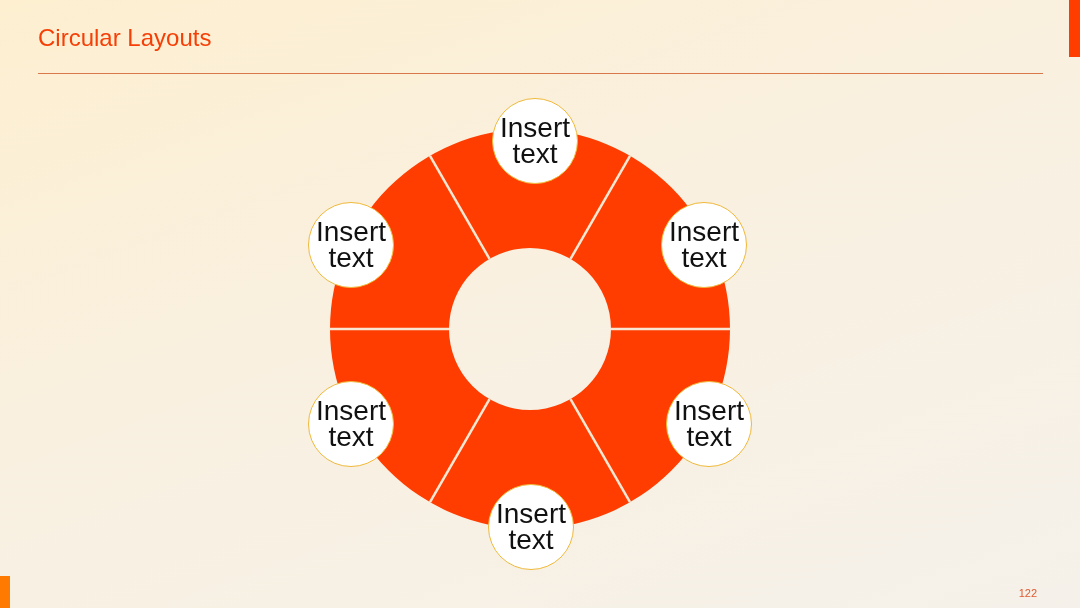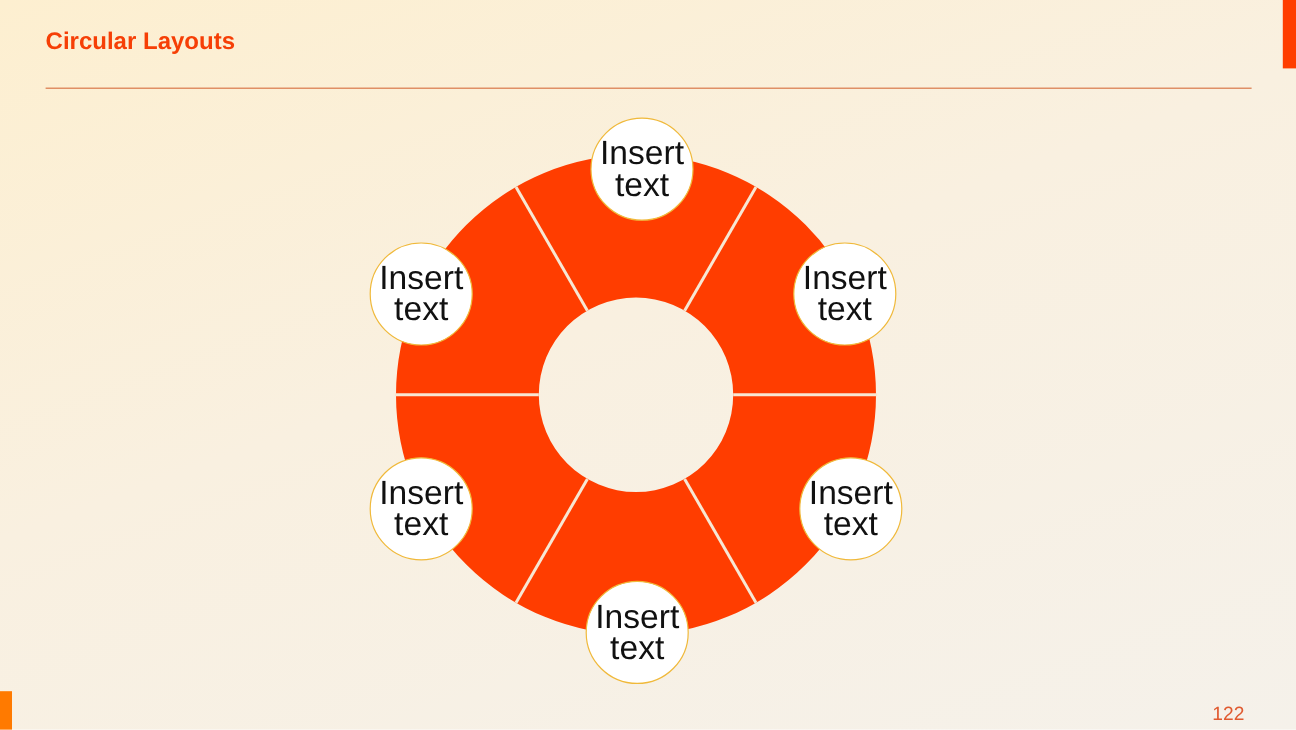--- a/index.html
+++ b/index.html
@@ -3,38 +3,38 @@
   <meta charset="utf-8">
   <style>
     html, body { margin: 0; padding: 0; }
     body {
       width: 1080px; height: 608px; overflow: hidden; position: relative;
       font-family: "Liberation Sans", sans-serif;
       background: linear-gradient(160deg, #fdefd0 0%, #f9f0e0 45%, #f5f1ea 100%);
     }
     .title {
       position: absolute; left: 38px; top: 24px;
-      font-size: 20px; font-weight: bold; color: #f63f06;
+      font-size: 24px; font-weight: normal; color: #f63f06;
       letter-spacing: 0px;
     }
     .title-rule {
       position: absolute; left: 38px; top: 73px; width: 1005px; height: 1px;
       background: #d9784a;
     }
     .accent-tr {
       position: absolute; right: 0; top: 0; width: 11px; height: 57px;
       background: #ff3d00;
     }
     .accent-bl {
       position: absolute; left: 0; top: 576px; width: 10px; height: 32px;
       background: #ff7a00;
     }
     .page-num {
       position: absolute; right: 43px; top: 587px;
-      font-size: 16px; color: #e05a30;
+      font-size: 11px; color: #e05a30;
     }
     svg.diagram { position: absolute; left: 0; top: 0; }
     .bubble {
       position: absolute; width: 86px; height: 86px; border-radius: 50%;
       background: #ffffff; border: 1px solid #f0b93a; box-sizing: border-box;
       display: flex; align-items: center; justify-content: center; text-align: center;
     }
     .bubble span {
       font-size: 28px; line-height: 26px; color: #111111; width: 70px; display: block;
     }

